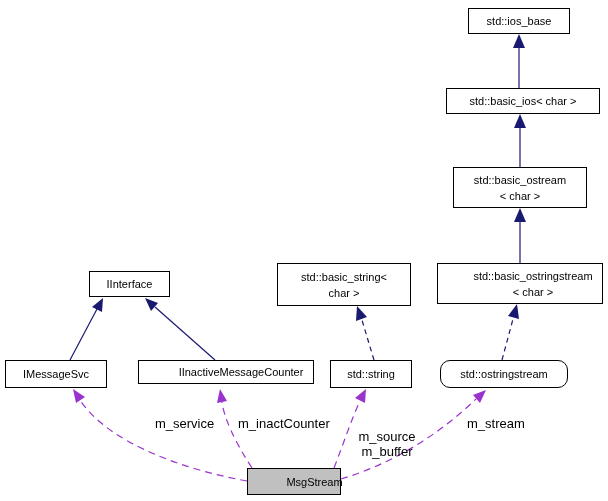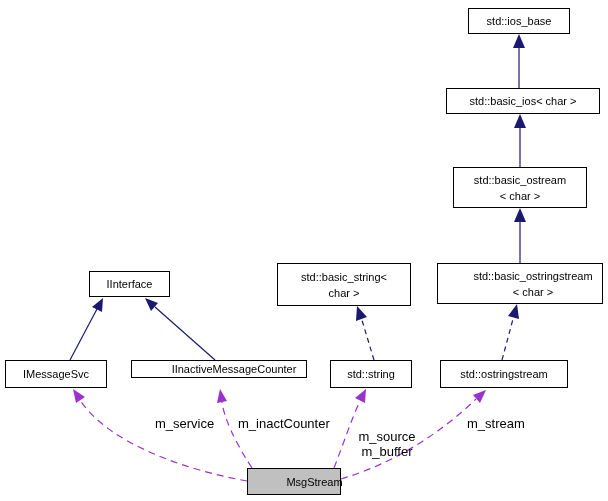--- a/index.html
+++ b/index.html
@@ -134,37 +134,37 @@
   <div class="node" style="left:437px;top:263px;width:166px;height:41px;padding-left:26px;">
     <span>std::basic_ostringstream</span>
     <span>&lt; char &gt;</span>
   </div>
 
   <div class="node" style="left:277px;top:263px;width:134px;height:43px;">
     <span>std::basic_string&lt;</span>
     <span>char &gt;</span>
   </div>
 
-  <div class="node" style="left:440px;top:360px;width:128px;height:28px;">
+  <div class="node" style="left:440px;top:360px;width:128px;height:28px;border-radius:10px;">
     <span>std::ostringstream</span>
   </div>
 
   <div class="node" style="left:330px;top:360px;width:82px;height:28px;">
     <span>std::string</span>
   </div>
 
   <div class="node" style="left:5px;top:360px;width:102px;height:28px;">
     <span>IMessageSvc</span>
   </div>
 
   <div class="node" style="left:89px;top:271px;width:81px;height:26px;">
     <span>IInterface</span>
   </div>
 
-  <div class="node" style="left:131px;top:360px;width:176px;height:18px;padding-left:30px;">
+  <div class="node" style="left:138px;top:360px;width:176px;height:24px;padding-left:30px;">
     <span>IInactiveMessageCounter</span>
   </div>
 
   <div class="node highlight" style="left:247px;top:468px;width:94px;height:27px;">
     <span>MsgStream</span>
   </div>
 
   <div class="edge-label" style="left:155px;top:416px;">m_service</div>
 
   <div class="edge-label" style="left:238px;top:416px;">m_inactCounter</div>

